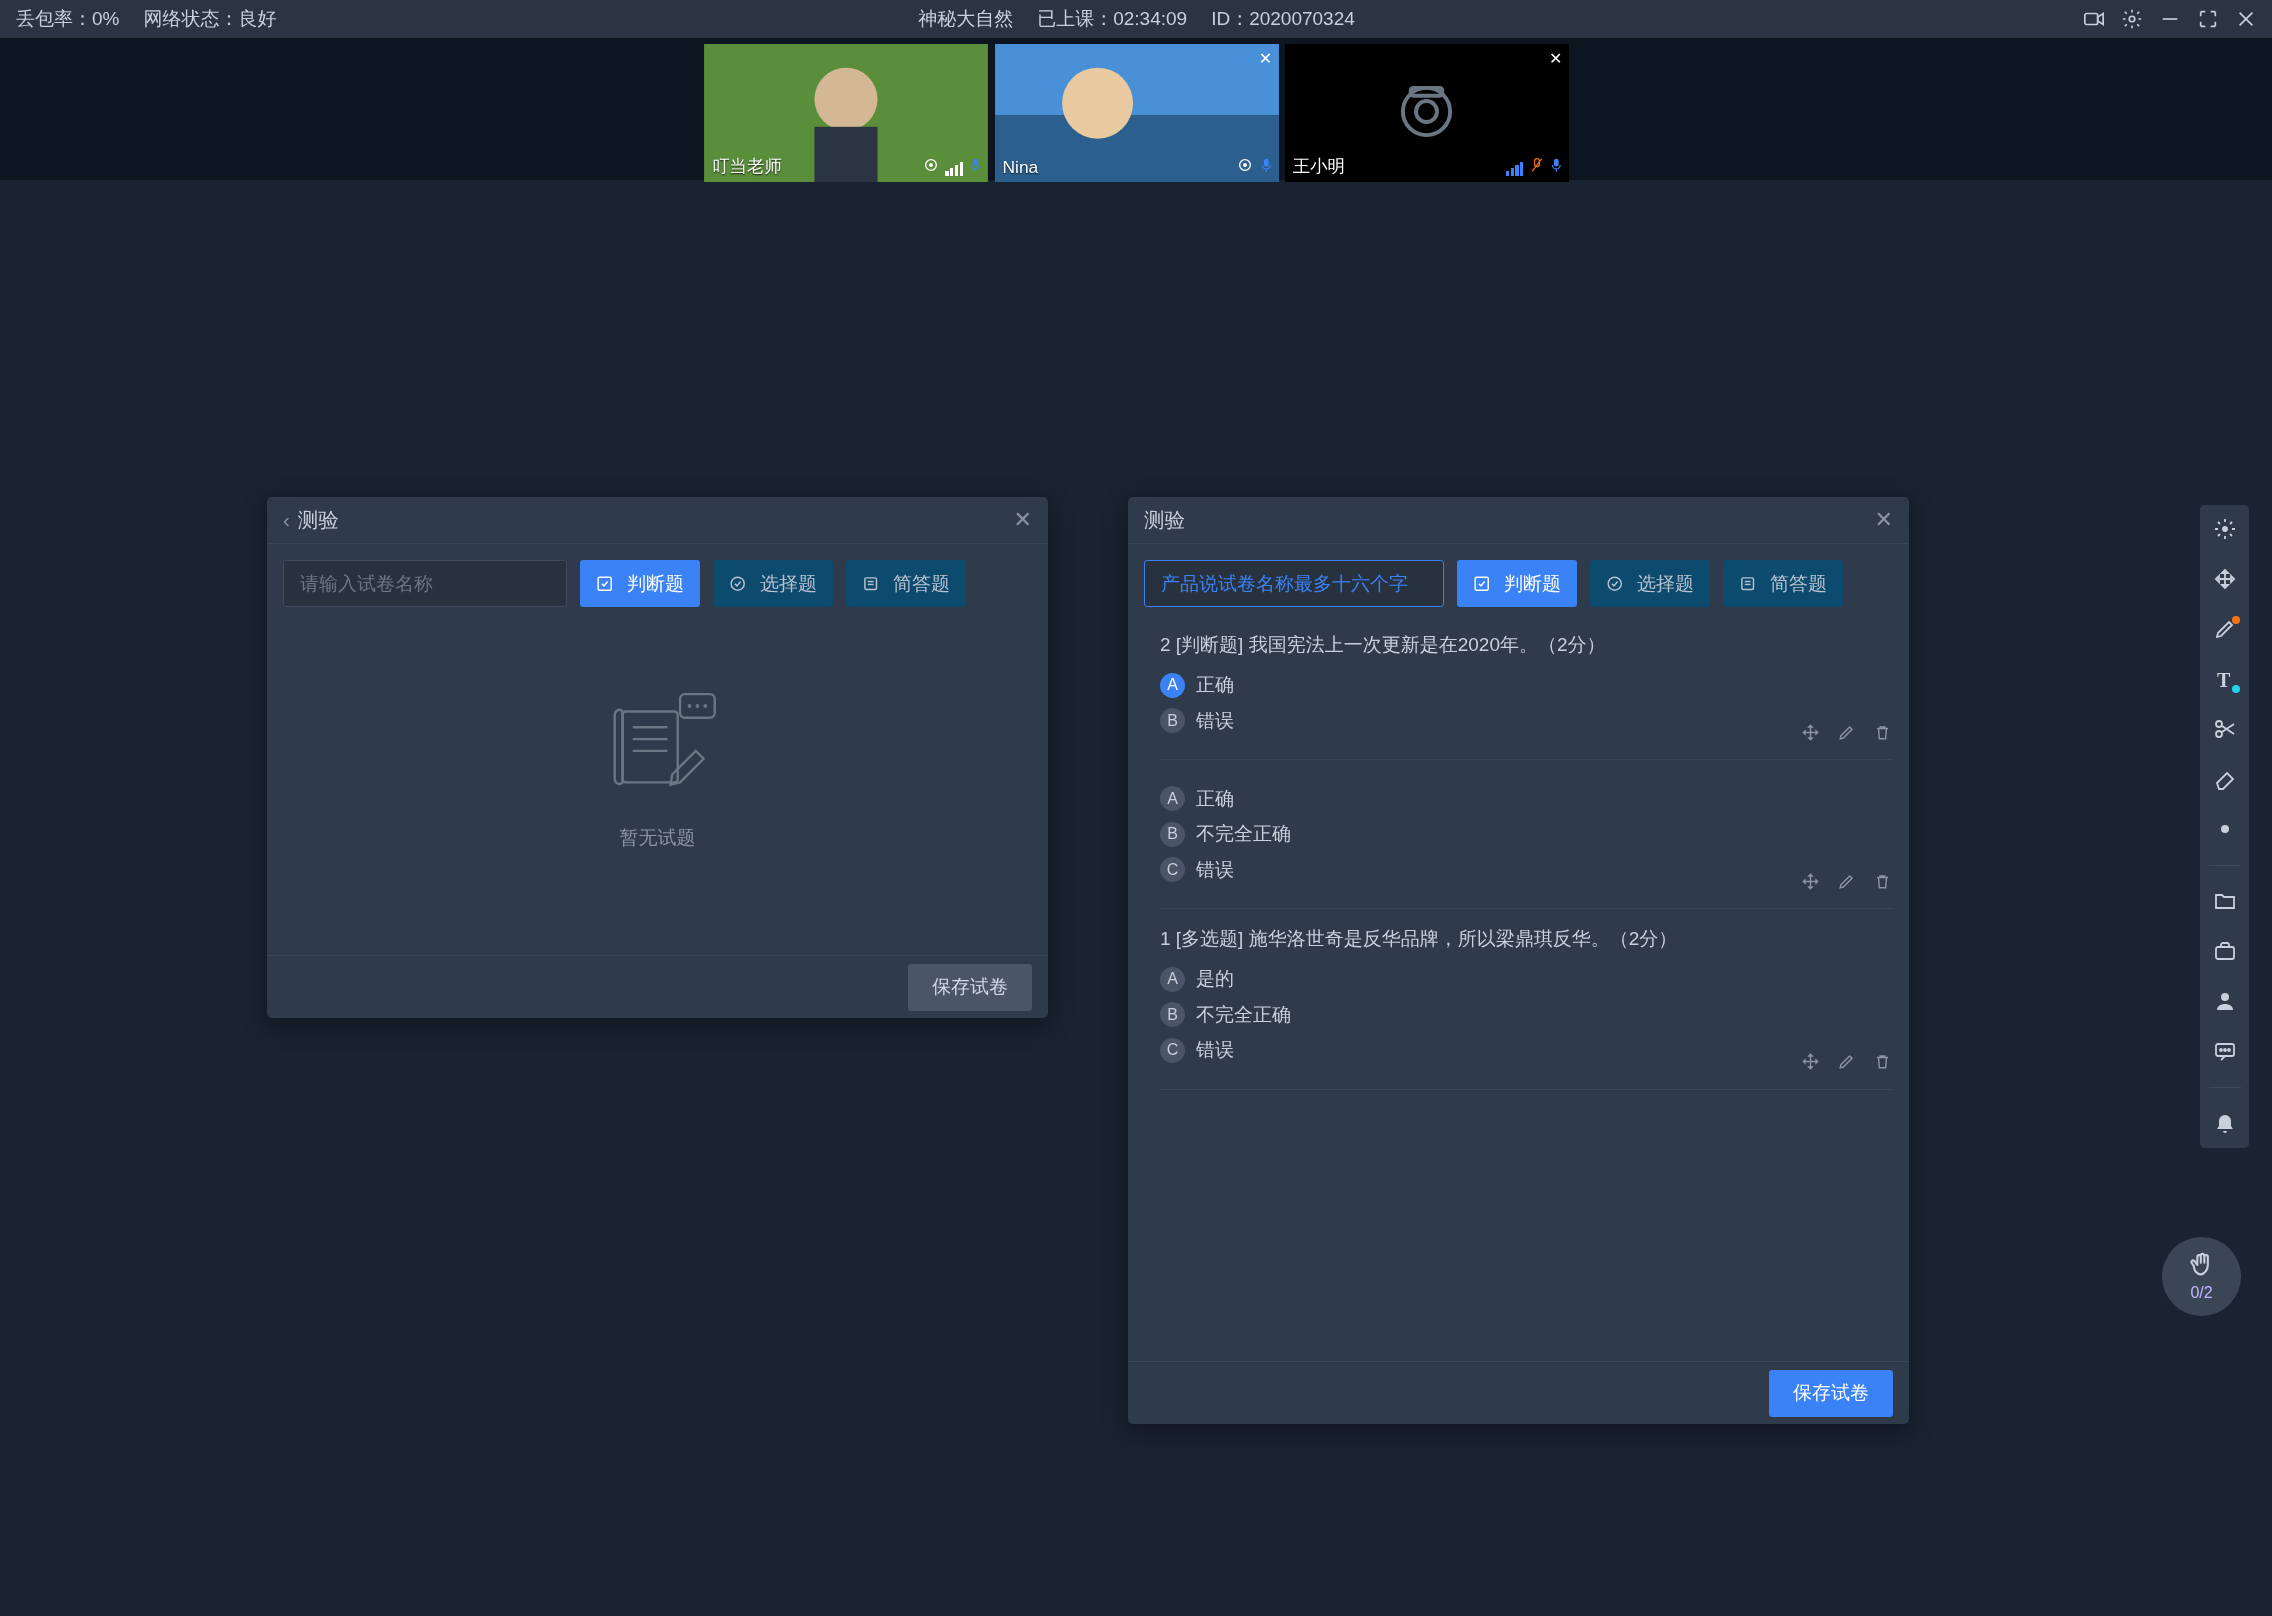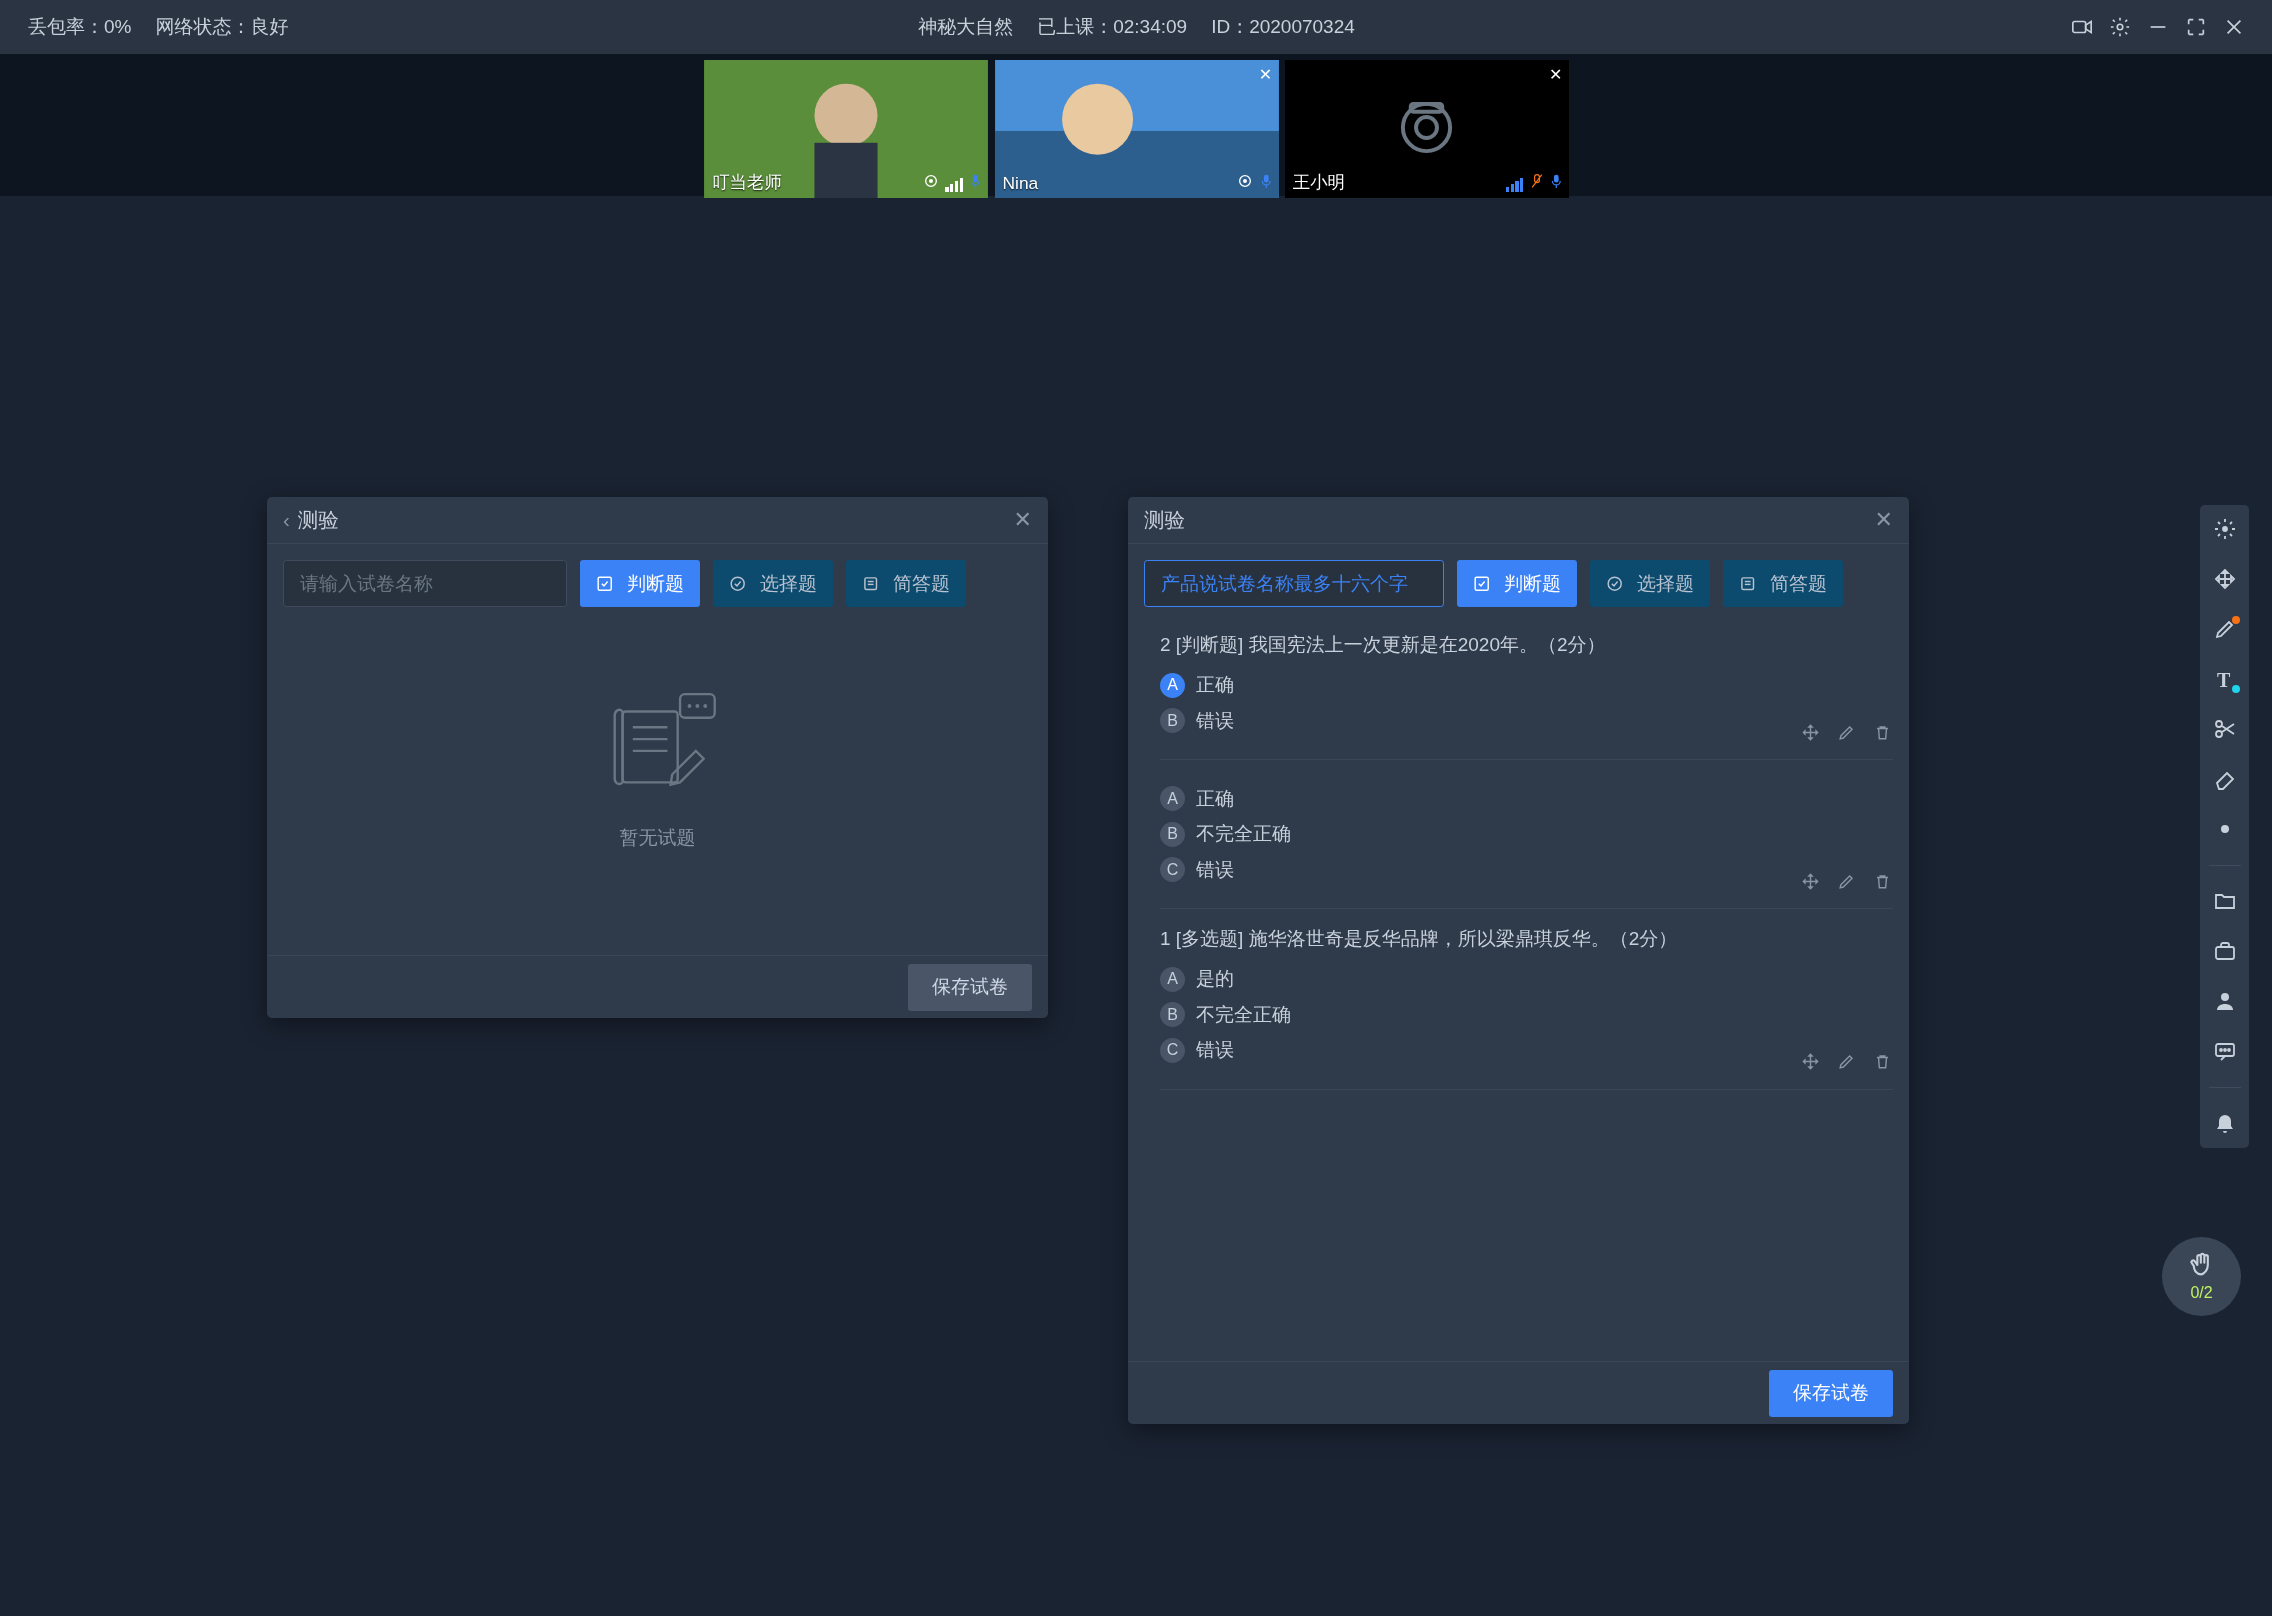--- a/index.html
+++ b/index.html
@@ -8,25 +8,25 @@
   height: 1616px;
   background: #1a2332;
   font-family: -apple-system, "Microsoft YaHei", sans-serif;
   color: #c8d0db;
   overflow: hidden;
   position: relative;
 }
 
 
 .top-bar {
-  height: 54px;
+  height: 38px;
   background: #2a3442;
   display: flex;
   align-items: center;
-  padding: 0 28px;
+  padding: 0 16px;
   font-size: 19px;
   position: relative;
   justify-content: space-between;
 }
 .top-left { display: flex; gap: 24px; }
 .top-center { position: absolute; left: 50%; transform: translateX(-50%); display: flex; gap: 24px; }
 .top-right { display: flex; gap: 16px; align-items: center; }
 .ctrl-icon { width: 22px; height: 22px; display: inline-flex; align-items: center; justify-content: center; cursor: pointer; color: #8a94a3; }
 
 
@@ -255,21 +255,21 @@
   border-radius: 50%;
   background: #3a4556;
   display: flex;
   flex-direction: column;
   align-items: center;
   justify-content: center;
   gap: 4.7px;
   cursor: pointer;
 }
 .hand-bubble svg { width: 28px; height: 28px; }
-.hand-count { font-size: 16px; color: #bef264; }
+.hand-count { font-size: 16px; color: #c4b5fd; }
 
 .icon-svg { stroke: #c8d0db; fill: none; stroke-width: 1.8; }
 .icon-fill { fill: #c8d0db; }
 </style>
 </head>
 <body>
 
 <div class="top-bar">
   <div class="top-left">
     <span>丢包率：0%</span>

